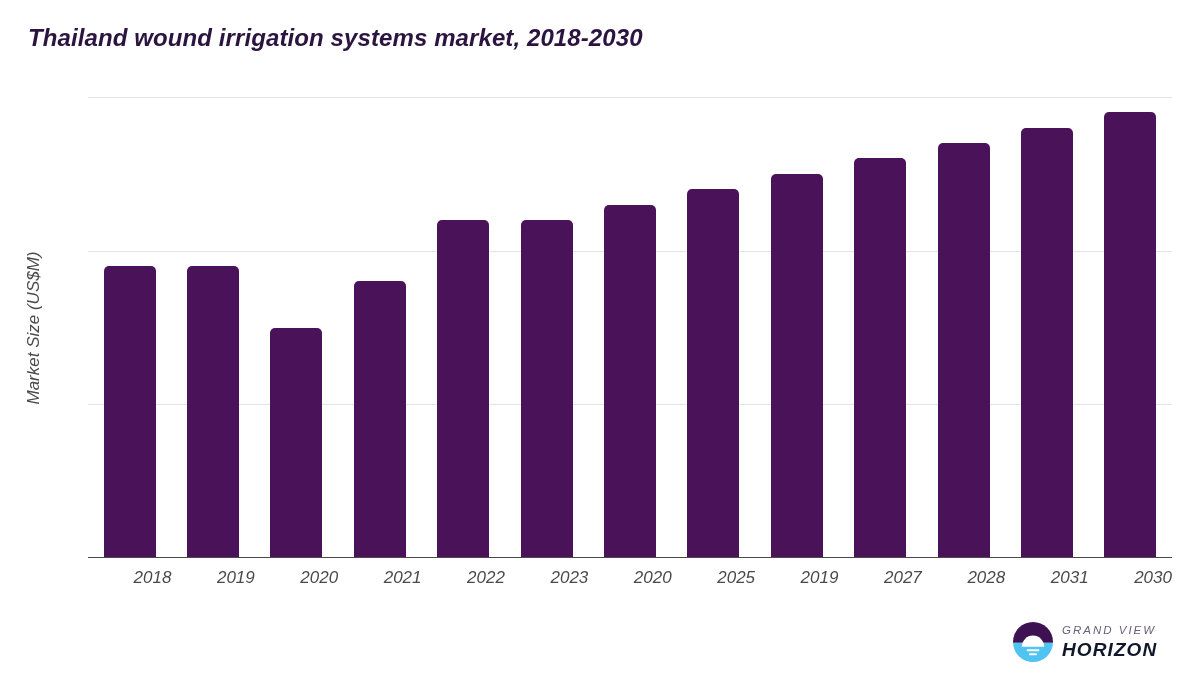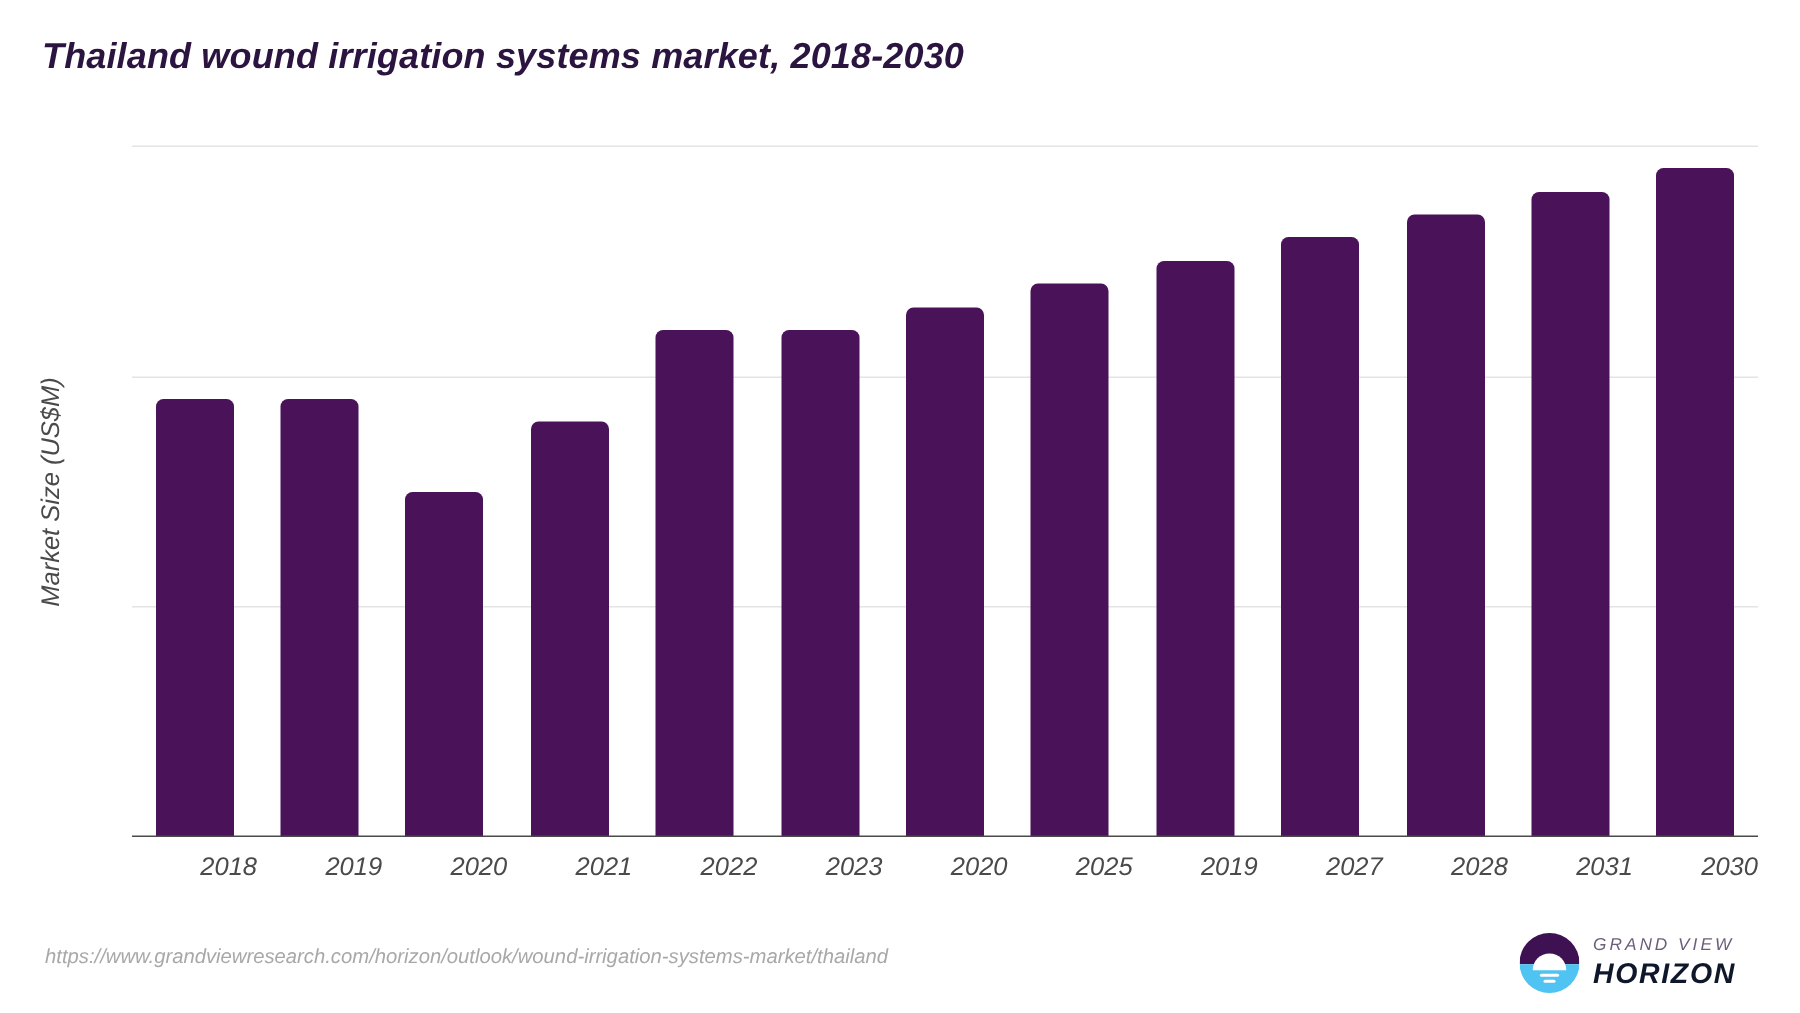--- a/index.html
+++ b/index.html
@@ -231,21 +231,20 @@
       <div class="x-tick-label" style="left: 416.923px; width: 83.3846px;">2023</div>
       <div class="x-tick-label" style="left: 500.308px; width: 83.3846px;">2020</div>
       <div class="x-tick-label" style="left: 583.692px; width: 83.3846px;">2025</div>
       <div class="x-tick-label" style="left: 667.077px; width: 83.3846px;">2019</div>
       <div class="x-tick-label" style="left: 750.462px; width: 83.3846px;">2027</div>
       <div class="x-tick-label" style="left: 833.846px; width: 83.3846px;">2028</div>
       <div class="x-tick-label" style="left: 917.231px; width: 83.3846px;">2031</div>
       <div class="x-tick-label" style="left: 1000.62px; width: 83.3846px;">2030</div>
     </div>
 
-  <div id="source-url">https://www.grandviewresearch.com/horizon/outlook/wound-irrigation-systems-market/thailand</div>
 
   <div id="brand-logo">
     <svg id="brand-mark" viewBox="0 0 100 100">
       <defs>
         <clipPath id="circ">
             <circle cx="50" cy="50" r="50"></circle>
           </clipPath>
       </defs>
       <g clip-path="url(#circ)">
         <rect x="0" y="0" width="100" height="52" fill="#3d1152"></rect>

